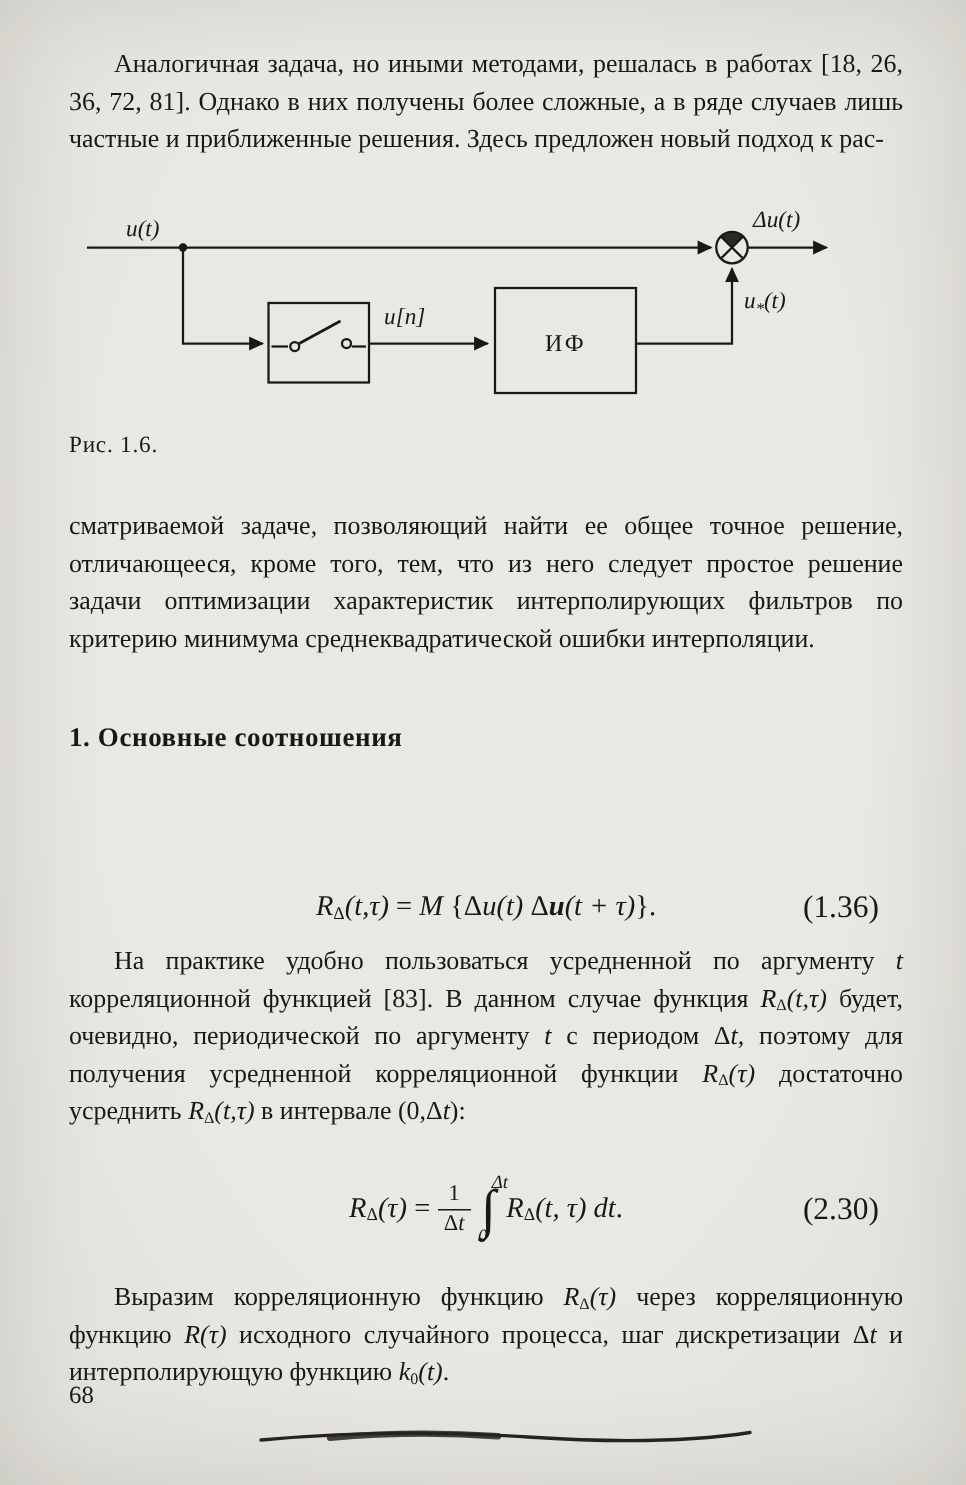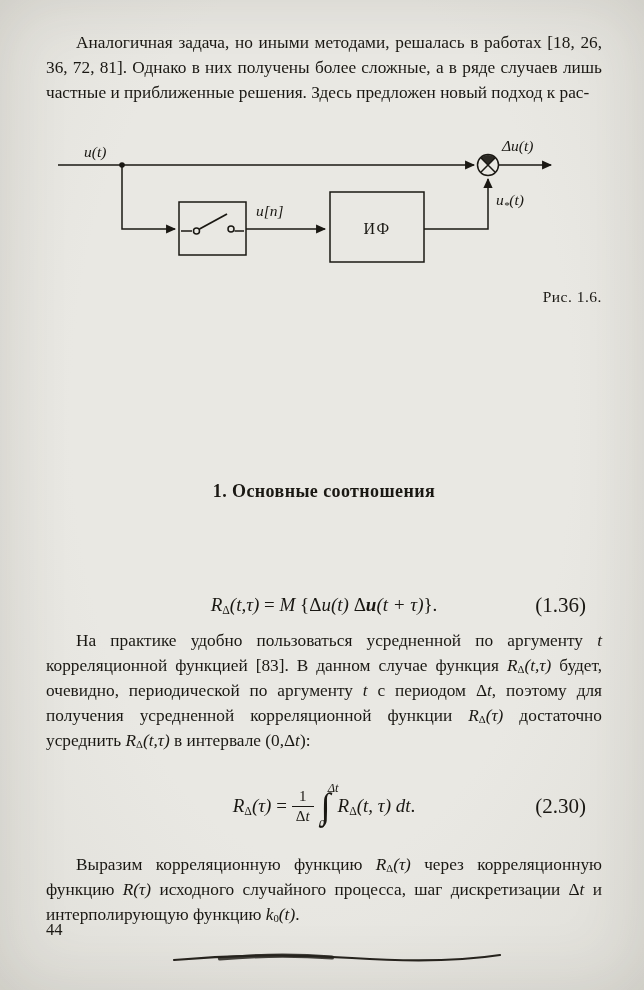--- a/index.html
+++ b/index.html
@@ -13,22 +13,22 @@
   }
   .blk { position:absolute; left:46px; width:556px; }
   .body-text {
     font-size:17.3px; line-height:25px; text-align:justify;
     color:#1a1813;
   }
   .indent { text-indent:30px; }
   .it  { font-style:italic; }
   .itb { font-style:italic; font-weight:bold; }
   .sub { font-size:0.62em; vertical-align:-0.22em; line-height:0; }
-  .section-heading { text-align:center; font-weight:bold; font-size:18px; letter-spacing:0.4px; }
-  .caption { text-align:right; font-size:15.5px; letter-spacing:0.5px; }
+  .section-heading { text-align:left; font-weight:bold; font-size:18px; letter-spacing:0.4px; }
+  .caption { text-align:left; font-size:15.5px; letter-spacing:0.5px; }
   .equation { font-size:19px; text-align:center; }
   .equation .number { position:absolute; right:16px; top:50%; transform:translateY(-50%); font-size:21px; font-style:normal; }
   .eq-flex { display:inline-flex; align-items:center; gap:5px; }
   .frac { display:inline-flex; flex-direction:column; align-items:center; font-size:15px; line-height:1.15; }
   .frac .num { padding:0 4px 1px; }
   .frac .den { border-top:1.4px solid currentColor; padding:1px 4px 0; }
   .int { display:inline-flex; flex-direction:column; align-items:center; line-height:1; margin:0 2px; }
   .int .lim { font-size:12.5px; font-style:italic; }
   .int .lim.up { align-self:flex-end; margin-right:-8px; margin-bottom:-3px; }
   .int .lim.lo { align-self:flex-start; margin-left:-2px; margin-top:-3px; }
@@ -77,20 +77,21 @@
       <text x="84" y="29" class="lbl">u(t)</text>
       <text x="502" y="23" class="lbl">Δu(t)</text>
       <text x="256" y="88" class="lbl">u[n]</text>
       <text x="377" y="106" text-anchor="middle" class="upright">ИФ</text>
       <text x="496" y="77" class="lbl"><tspan>u</tspan><tspan dy="4" font-size="11">*</tspan><tspan dy="-4">(t)</tspan></text>
     </g>
   </svg>
 
   <div class="caption blk" style="top:288px">Рис. 1.6.</div>
 
+  <p class="body-text blk" style="top:338px">сматриваемой задаче, позволяющий найти ее общее точное решение, отличающееся, кроме того, тем, что из него следует простое решение задачи оптимизации характеристик интерполирующих фильтров по критерию минимума среднеквадратической ошибки интерполяции.</p>
 
   <h2 class="section-heading blk" style="top:481px">1. Основные соотношения</h2>
 
 
   <div class="equation blk" style="top:594px">
     <span class="eq-body"><span class="it">R</span><span class="sub">Δ</span><span class="it">(t,τ)</span><span> = </span><span class="it">M</span><span> {Δ</span><span class="it">u</span><span class="it">(t)</span><span> Δ</span><span class="itb">u</span><span class="it">(t + τ)</span><span>}.</span></span>
     <span class="number">(1.36)</span>
   </div>
 
   <p class="body-text indent blk" style="top:628px"><span>На практике удобно пользоваться усредненной по аргументу </span><span class="it">t</span><span> корреляционной функцией [83]. В данном случае функция </span><span class="it">R</span><span class="sub">Δ</span><span class="it">(t,τ)</span><span> будет, очевидно, периодической по аргументу </span><span class="it">t</span><span> с периодом Δ</span><span class="it">t</span><span>, поэтому для получения усредненной корреляционной функции </span><span class="it">R</span><span class="sub">Δ</span><span class="it">(τ)</span><span> достаточно усреднить </span><span class="it">R</span><span class="sub">Δ</span><span class="it">(t,τ)</span><span> в интервале (0,Δ</span><span class="it">t</span><span>):</span></p>
@@ -107,20 +108,20 @@
         <span class="sign">∫</span>
         <span class="lim lo">0</span>
       </span>
       <span><span class="it">R</span><span class="sub">Δ</span><span class="it">(t, τ) </span><span class="it">dt</span><span>.</span></span>
     </span>
     <span class="number">(2.30)</span>
   </div>
 
   <p class="body-text indent blk" style="top:852px"><span>Выразим корреляционную функцию </span><span class="it">R</span><span class="sub">Δ</span><span class="it">(τ)</span><span> через корреляционную функцию </span><span class="it">R</span><span class="it">(τ)</span><span> исходного случайного процесса, шаг дискретизации Δ</span><span class="it">t</span><span> и интерполирующую функцию </span><span class="it">k</span><span class="sub">0</span><span class="it">(t)</span><span>.</span></p>
 
-  <div class="page-number">44</div>
+  <div class="page-number">68</div>
 
   <svg class="artifact" width="330" height="16" viewBox="0 0 330 16">
     <path d="M2,10 Q90,2 180,8 T328,5" stroke="#26231d" stroke-width="2.2" fill="none" stroke-linecap="round"></path>
     <path d="M48,8.5 Q105,3.5 160,7.5" stroke="#26231d" stroke-width="4.2" fill="none" stroke-linecap="round" opacity="0.85"></path>
   </svg>
 
 </div>
 
 </body></html>

